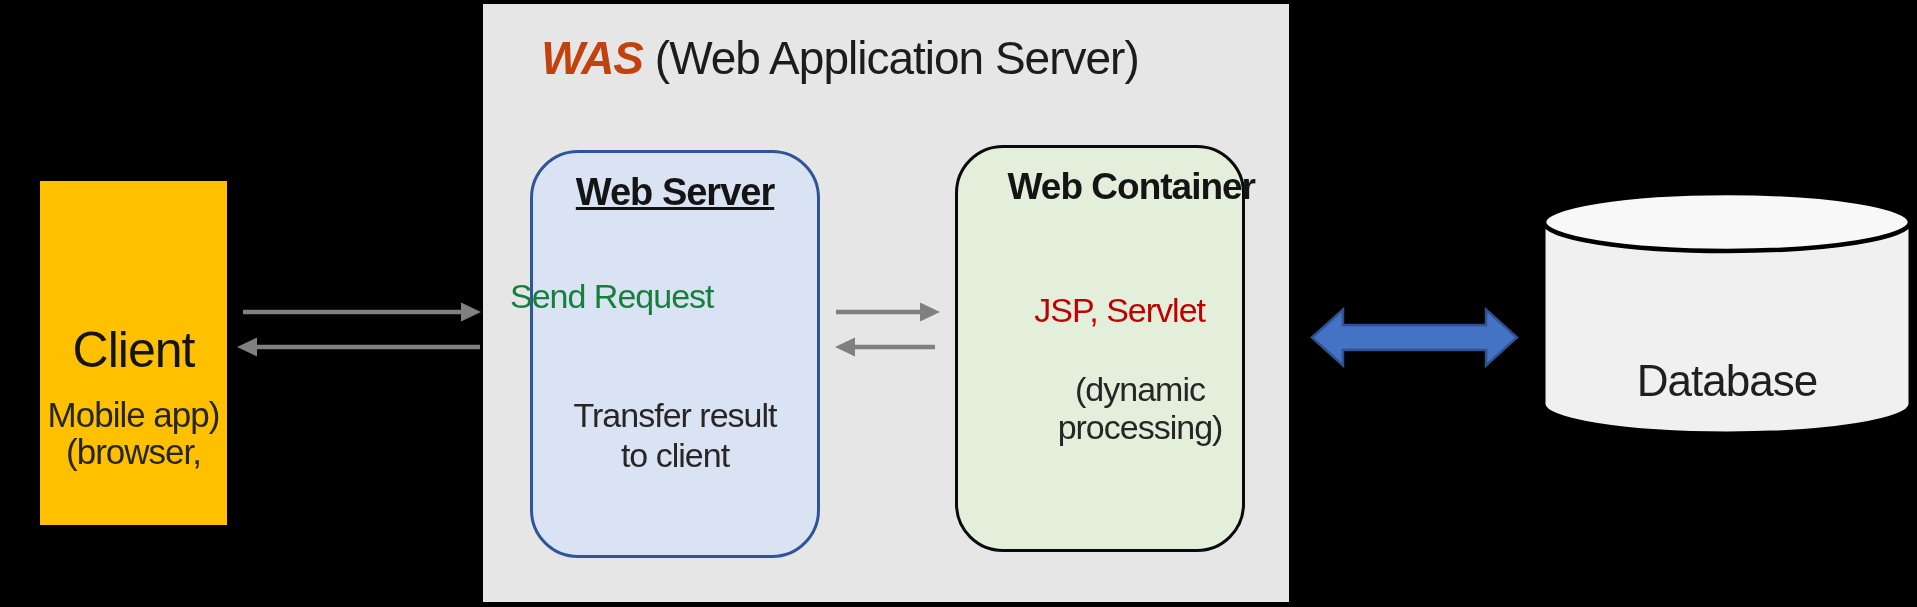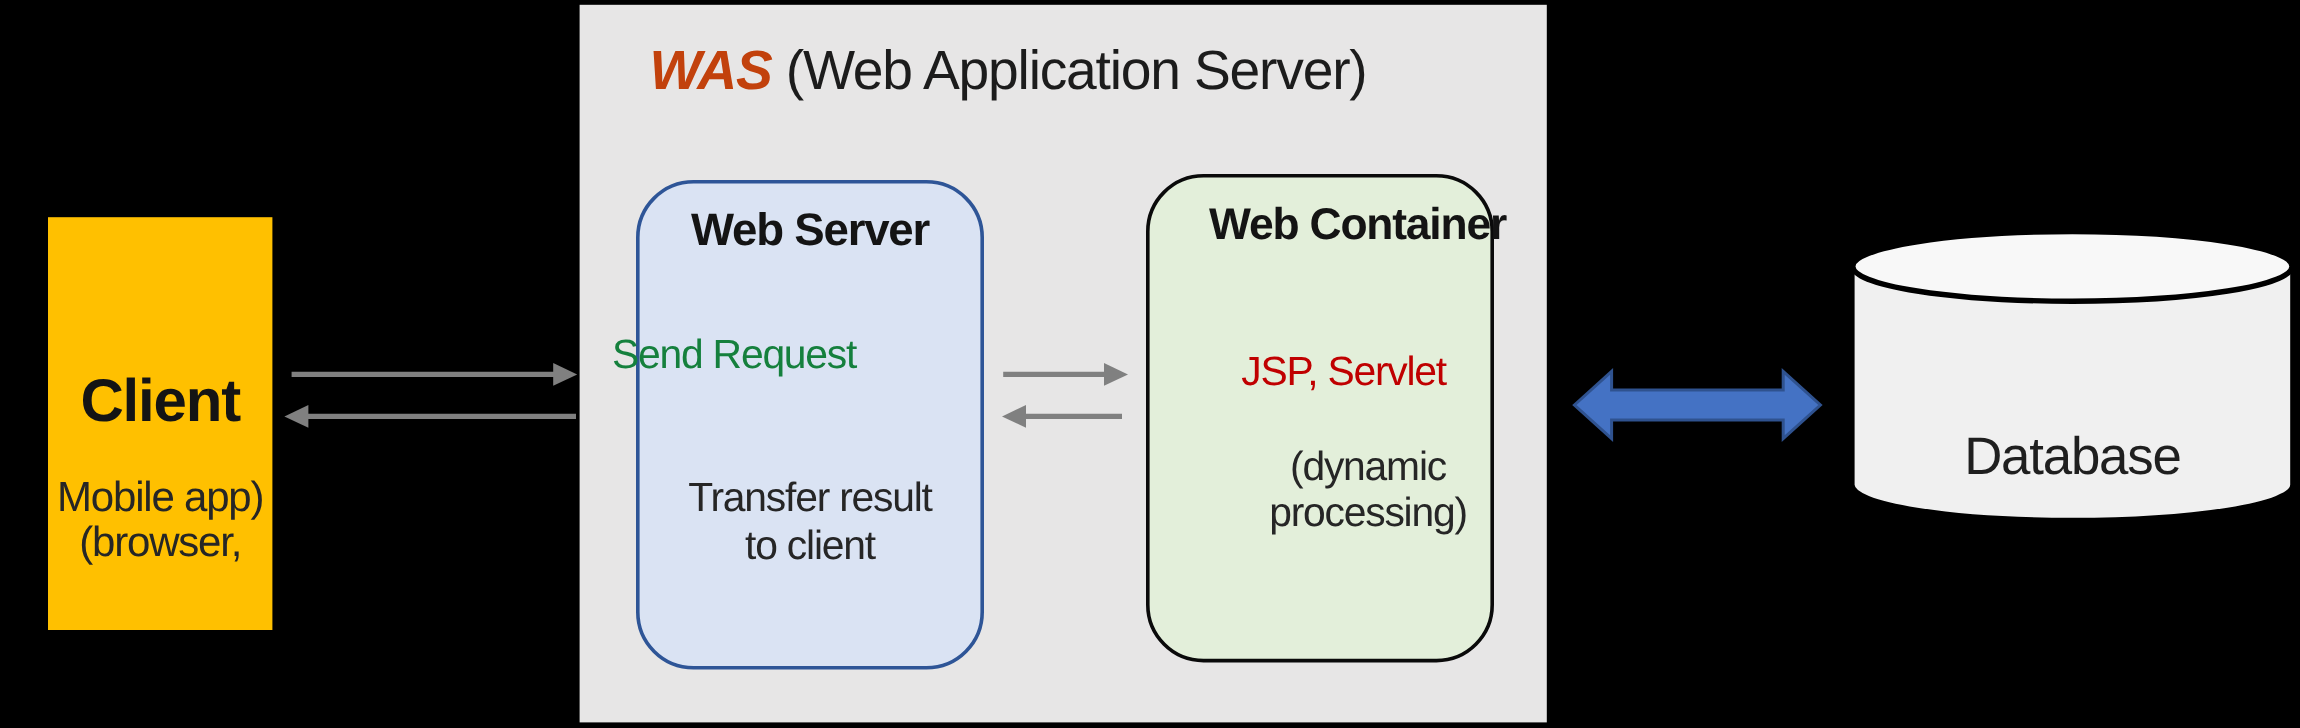--- a/index.html
+++ b/index.html
@@ -18,35 +18,35 @@
     font-size:46px;line-height:52px;color:#1c1c1c;letter-spacing:-1px;
     white-space:nowrap;
   }
   .was-title .b{font-weight:700;color:#c2410c;font-style:italic;}
   
   .client-box{
     left:40px;top:181px;width:187px;height:344px;
     background:#FFC000;
   }
   .client-title{
-    left:40px;top:307px;width:187px;text-align:center;
-    font-size:50px;line-height:54px;font-weight:700;color:#141414;letter-spacing:-1px;
+    left:40px;top:323px;width:187px;text-align:center;
+    font-size:50px;line-height:54px;font-weight:400;color:#141414;letter-spacing:-1px;
   }
   .client-subtitle{
     left:18px;top:396px;width:231px;text-align:center;
     font-size:35px;line-height:37px;color:#262626;letter-spacing:-1px;
   }
   
   .web-server-box{
     left:530px;top:150px;width:290px;height:408px;box-sizing:border-box;
     background:#DAE3F3;border:3px solid #2E5597;border-radius:48px;
   }
   .web-server-title{
     left:530px;top:171px;width:290px;text-align:center;
-    font-size:38px;line-height:42px;font-weight:700;color:#141414;letter-spacing:-1px;
+    font-size:38px;line-height:42px;font-weight:700;color:#141414;letter-spacing:-1px;text-decoration:underline;
   }
   .ws-note1{
     left:510px;top:276px;width:330px;
     font-size:34px;line-height:40px;color:#15803d;letter-spacing:-1px;
   }
   .ws-note2{
     left:510px;top:395px;width:330px;text-align:center;
     font-size:34px;line-height:40px;color:#262626;letter-spacing:-1px;
   }
   

